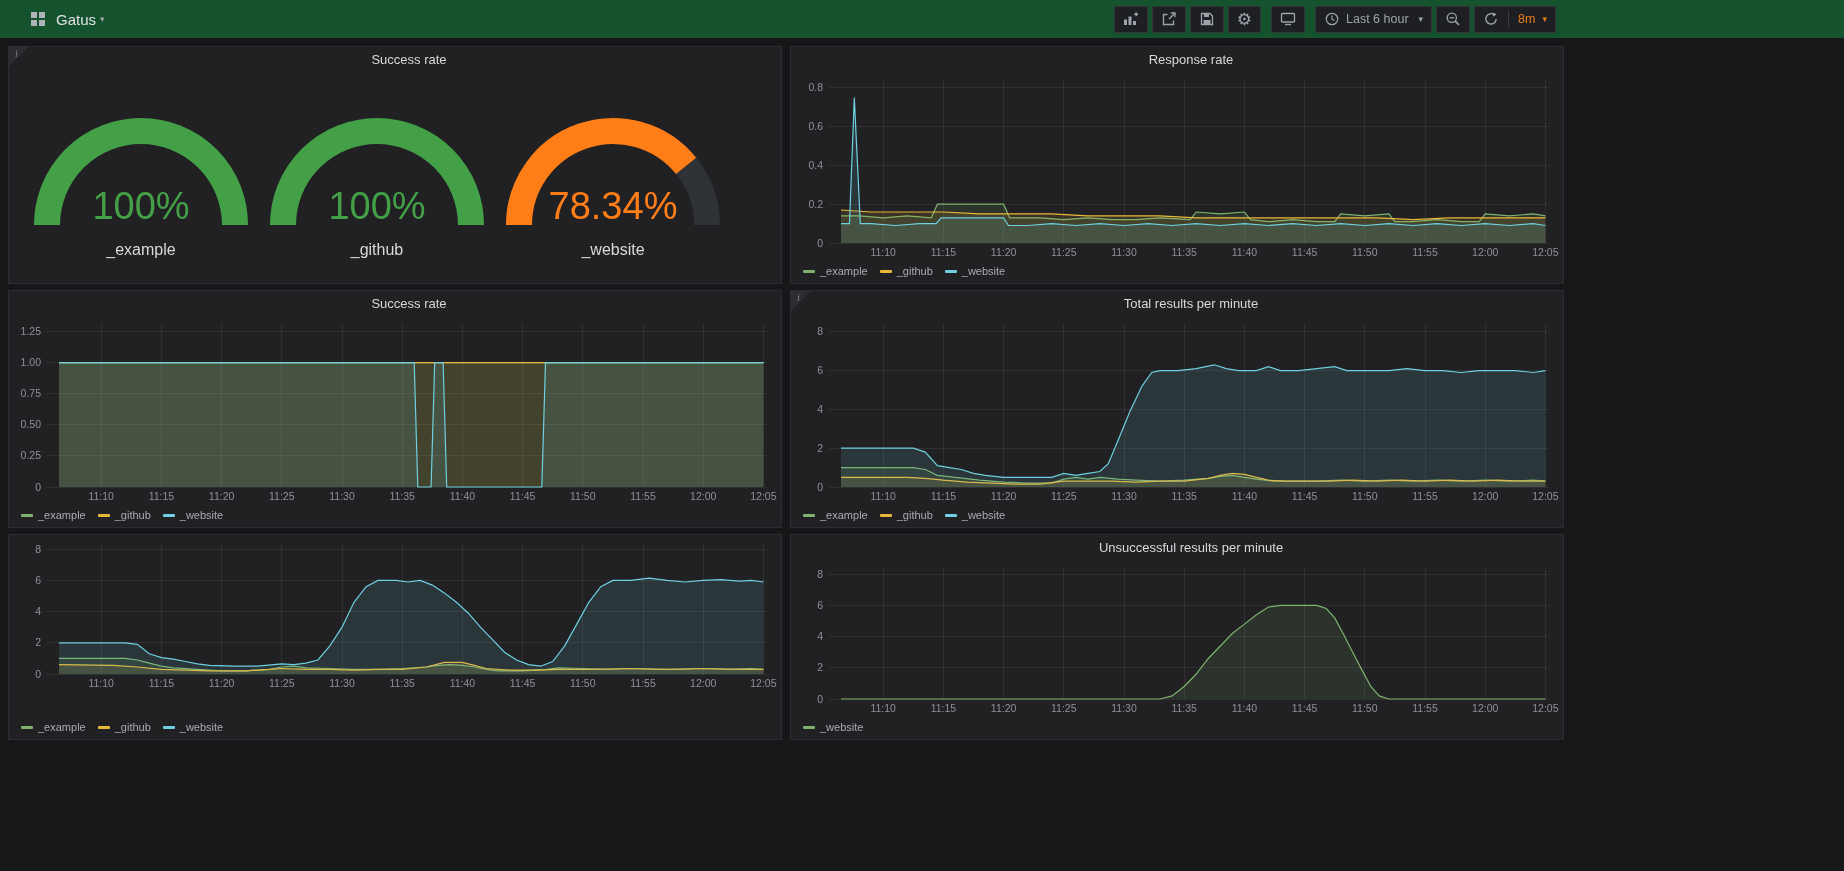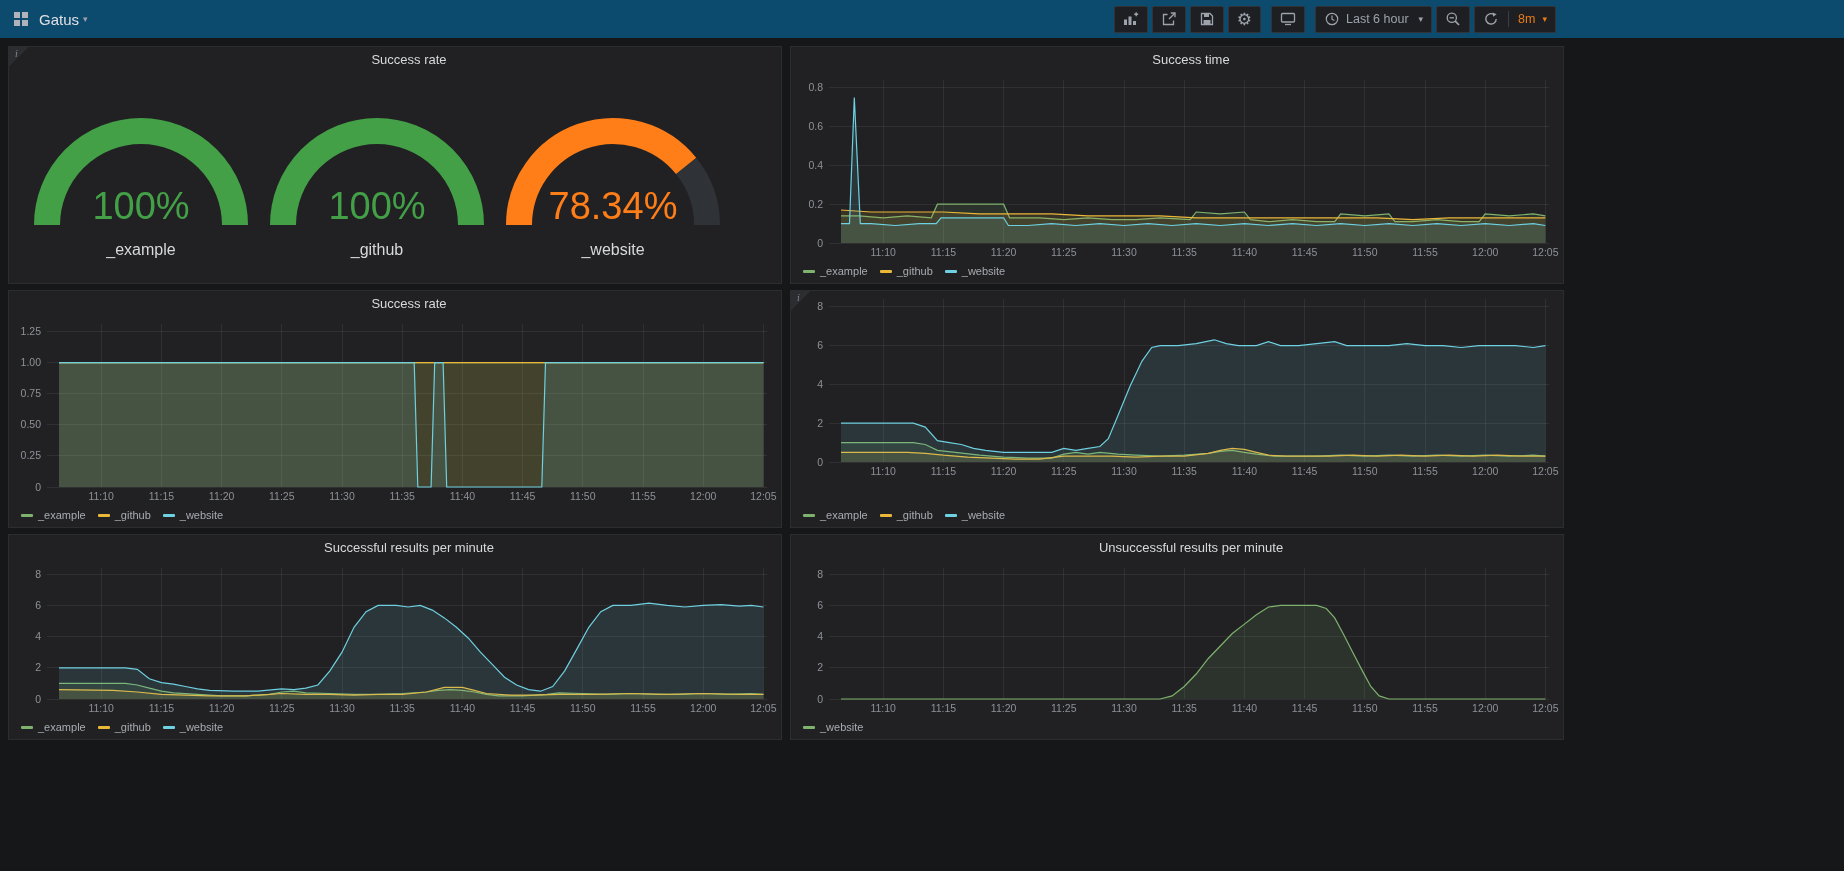--- a/index.html
+++ b/index.html
@@ -4,23 +4,23 @@
 <style>
   * { box-sizing: border-box; margin: 0; padding: 0; }
   html,body { width:1844px; height:871px; }
   body {
     background:#161719; color:#d8d9da;
     font-family:"Liberation Sans", sans-serif;
     overflow:hidden;
   }
   
   .navbar {
-    height:38px; background:#0c4a6e;
+    height:38px; background:#14532d;
     display:flex; align-items:center; justify-content:space-between;
-    padding:0 288px 0 10px;
+    padding:0 288px 0 27px;
   }
   .nav-left { display:flex; align-items:center; gap:7px; }
   .nav-plain { background:none; border:none; color:#b0b4ba; display:flex; align-items:center; cursor:pointer; padding:3px; }
   .dash-title-wrap { display:flex; align-items:center; cursor:pointer; }
   .dash-title { font-size:15px; color:#e0e0e3; }
   .caret { font-size:9px; color:#9da2a8; margin-left:4px; }
   .nav-right { display:flex; align-items:center; gap:10px; }
   .nav-group { display:flex; align-items:center; gap:4px; }
   .nav-btn {
     display:flex; align-items:center; gap:6px; height:27px; padding:0 8px;
@@ -177,21 +177,21 @@
             <path d="M 191.1 76.9 A 94 94 0 0 1 212.0 136.0" stroke="#2f3237" stroke-width="26" fill="none"></path>
             <path d="M 24.0 136.0 A 94 94 0 0 1 191.1 76.9" stroke="#ff7e18" stroke-width="26" fill="none"></path>
             <text class="gauge-value" x="118" y="130" text-anchor="middle" fill="#ff7e18">78.34%</text>
           </svg>
           <div class="gauge-label">_website</div>
         </div>
       </div>
   </section>
 
   <section class="panel">
-    <div class="panel-title">Success time</div>
+    <div class="panel-title">Response rate</div>
     <div class="chart-plot">
         <svg width="772" height="191">
           <line class="grid" x1="38" x2="758" y1="171.0" y2="171.0"></line>
           <text class="tick" x="32" y="174.5" text-anchor="end">0</text>
           <line class="grid" x1="38" x2="758" y1="132.2" y2="132.2"></line>
           <text class="tick" x="32" y="135.7" text-anchor="end">0.2</text>
           <line class="grid" x1="38" x2="758" y1="93.4" y2="93.4"></line>
           <text class="tick" x="32" y="96.9" text-anchor="end">0.4</text>
           <line class="grid" x1="38" x2="758" y1="54.6" y2="54.6"></line>
           <text class="tick" x="32" y="58.1" text-anchor="end">0.6</text>
@@ -304,20 +304,21 @@
         </span>
         <span class="legend-item">
           <span class="legend-dash" style="background:#6ed0e0"></span>
           <span class="legend-label">_website</span>
         </span>
       </div>
   </section>
 
   <section class="panel">
     <div class="info-corner">i</div>
+    <div class="panel-title">Total results per minute</div>
     <div class="chart-plot">
         <svg width="772" height="191">
           <line class="grid" x1="38" x2="758" y1="171.0" y2="171.0"></line>
           <text class="tick" x="32" y="174.5" text-anchor="end">0</text>
           <line class="grid" x1="38" x2="758" y1="132.2" y2="132.2"></line>
           <text class="tick" x="32" y="135.7" text-anchor="end">2</text>
           <line class="grid" x1="38" x2="758" y1="93.4" y2="93.4"></line>
           <text class="tick" x="32" y="96.9" text-anchor="end">4</text>
           <line class="grid" x1="38" x2="758" y1="54.6" y2="54.6"></line>
           <text class="tick" x="32" y="58.1" text-anchor="end">6</text>
@@ -365,21 +366,20 @@
           <span class="legend-label">_github</span>
         </span>
         <span class="legend-item">
           <span class="legend-dash" style="background:#6ed0e0"></span>
           <span class="legend-label">_website</span>
         </span>
       </div>
   </section>
 
   <section class="panel">
-    <div class="panel-title">Successful results per minute</div>
     <div class="chart-plot">
         <svg width="772" height="159">
           <line class="grid" x1="38" x2="758" y1="139.0" y2="139.0"></line>
           <text class="tick" x="32" y="142.5" text-anchor="end">0</text>
           <line class="grid" x1="38" x2="758" y1="107.8" y2="107.8"></line>
           <text class="tick" x="32" y="111.3" text-anchor="end">2</text>
           <line class="grid" x1="38" x2="758" y1="76.6" y2="76.6"></line>
           <text class="tick" x="32" y="80.1" text-anchor="end">4</text>
           <line class="grid" x1="38" x2="758" y1="45.4" y2="45.4"></line>
           <text class="tick" x="32" y="48.9" text-anchor="end">6</text>

